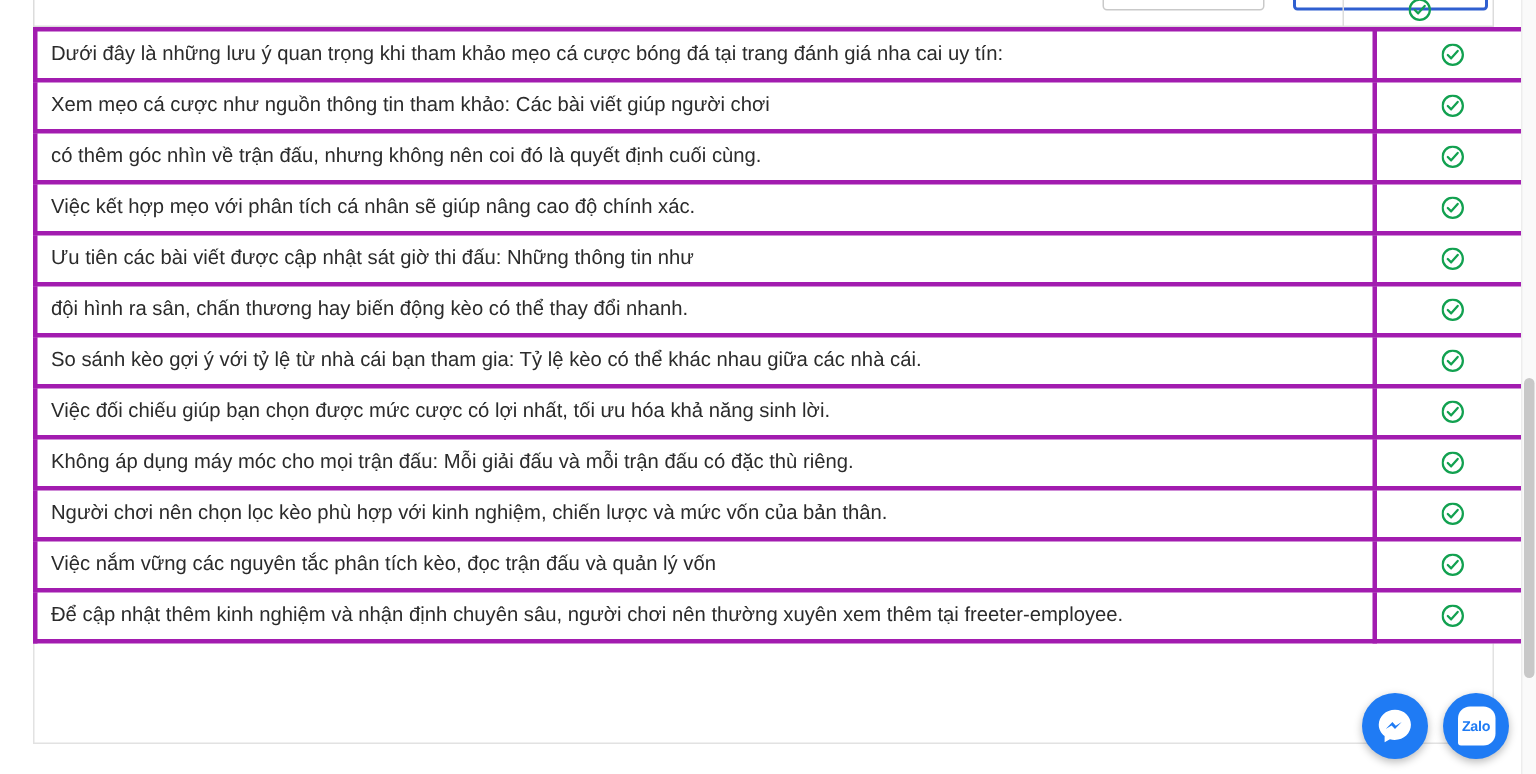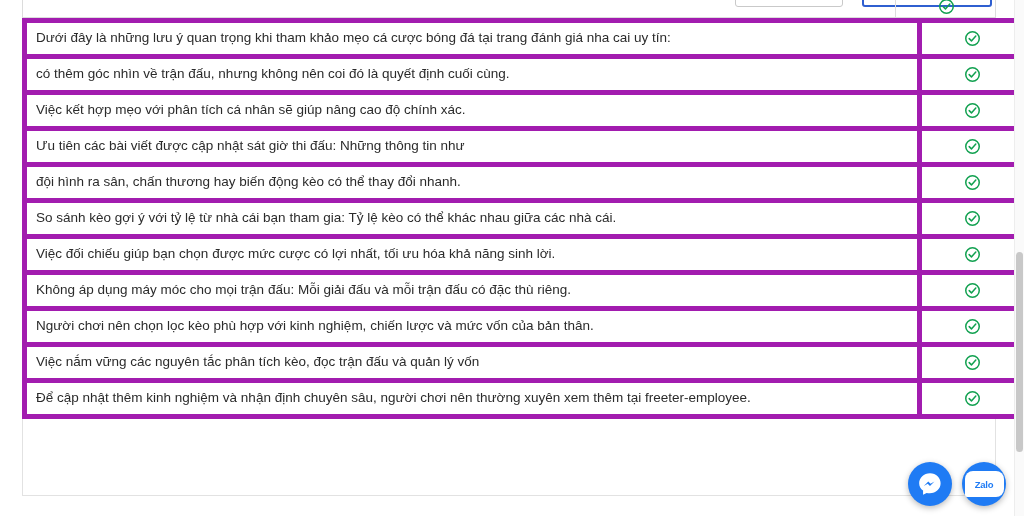--- a/index.html
+++ b/index.html
@@ -91,21 +91,21 @@
     width: 974px;
     box-sizing: border-box;
   }
   table.notes {
     border-collapse: collapse;
     width: 974px;
     table-layout: fixed;
     background: #ffffff;
   }
   table.notes td {
-    border: 5px solid #a21caf;
+    border: 3px solid #a21caf;
     padding: 0 8px;
     height: 31px;
     font-size: 13.5px;
     color: #2b2b2b;
     vertical-align: middle;
     line-height: 1.25;
   }
   table.notes td.text-cell {
     width: 873px;
     padding-left: 9px;
@@ -169,21 +169,21 @@
     left: 908px;
     top: 462px;
     background: #1f7bf4;
   }
   .fab-zalo {
     left: 962px;
     top: 462px;
     background: #1f7bf4;
   }
   .zalo-inner {
-    width: 39px;
+    width: 25px;
     height: 26px;
     background: #ffffff;
     border-radius: 8px 8px 8px 2px;
     display: flex;
     align-items: center;
     justify-content: center;
     color: #1f7bf4;
     font-size: 9.5px;
     font-weight: bold;
     letter-spacing: -0.2px;
@@ -219,20 +219,31 @@
           <td class="check-cell">
             <span class="check">
               <svg width="15" height="15" viewBox="0 0 20 20">
                   <circle cx="10" cy="10" r="9" fill="none" stroke="#12a150" stroke-width="2"></circle>
                   <path d="M5.6 10.2 L8.6 13.2 L14.4 6.6" fill="none" stroke="#12a150" stroke-width="2" stroke-linecap="round" stroke-linejoin="round"></path>
                 </svg>
             </span>
           </td>
         </tr>
         <tr>
+          <td class="text-cell">Xem mẹo cá cược như nguồn thông tin tham khảo: Các bài viết giúp người chơi</td>
+          <td class="check-cell">
+            <span class="check">
+              <svg width="15" height="15" viewBox="0 0 20 20">
+                  <circle cx="10" cy="10" r="9" fill="none" stroke="#12a150" stroke-width="2"></circle>
+                  <path d="M5.6 10.2 L8.6 13.2 L14.4 6.6" fill="none" stroke="#12a150" stroke-width="2" stroke-linecap="round" stroke-linejoin="round"></path>
+                </svg>
+            </span>
+          </td>
+        </tr>
+        <tr>
           <td class="text-cell">có thêm góc nhìn về trận đấu, nhưng không nên coi đó là quyết định cuối cùng.</td>
           <td class="check-cell">
             <span class="check">
               <svg width="15" height="15" viewBox="0 0 20 20">
                   <circle cx="10" cy="10" r="9" fill="none" stroke="#12a150" stroke-width="2"></circle>
                   <path d="M5.6 10.2 L8.6 13.2 L14.4 6.6" fill="none" stroke="#12a150" stroke-width="2" stroke-linecap="round" stroke-linejoin="round"></path>
                 </svg>
             </span>
           </td>
         </tr>

